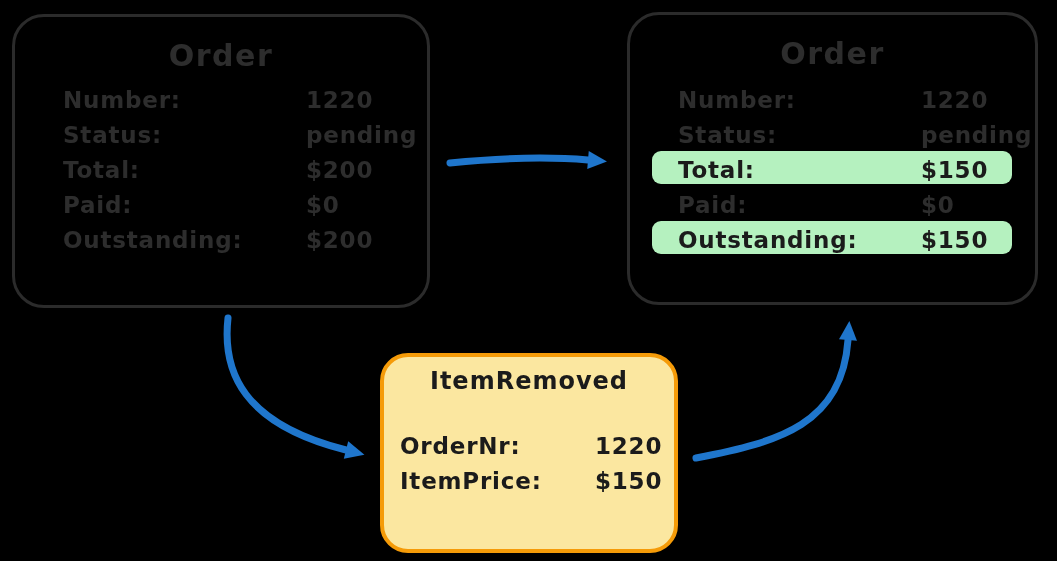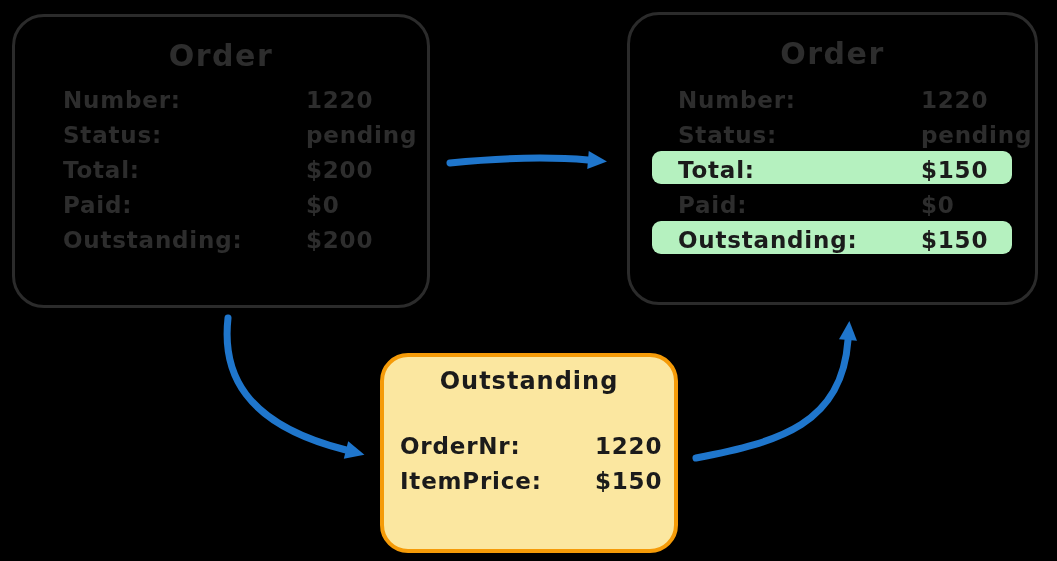--- a/index.html
+++ b/index.html
@@ -141,21 +141,21 @@
         <span class="value">$0</span>
       </div>
       <div class="row hl">
         <span class="label">Outstanding:</span>
         <span class="value">$150</span>
       </div>
     </div>
   </section>
 
   <section class="ebox">
-    <h2>Outstanding</h2>
+    <h2>ItemRemoved</h2>
     <div class="rows">
       <div class="row">
         <span class="label">OrderNr:</span>
         <span class="value">1220</span>
       </div>
       <div class="row">
         <span class="label">ItemPrice:</span>
         <span class="value">$150</span>
       </div>
     </div>

